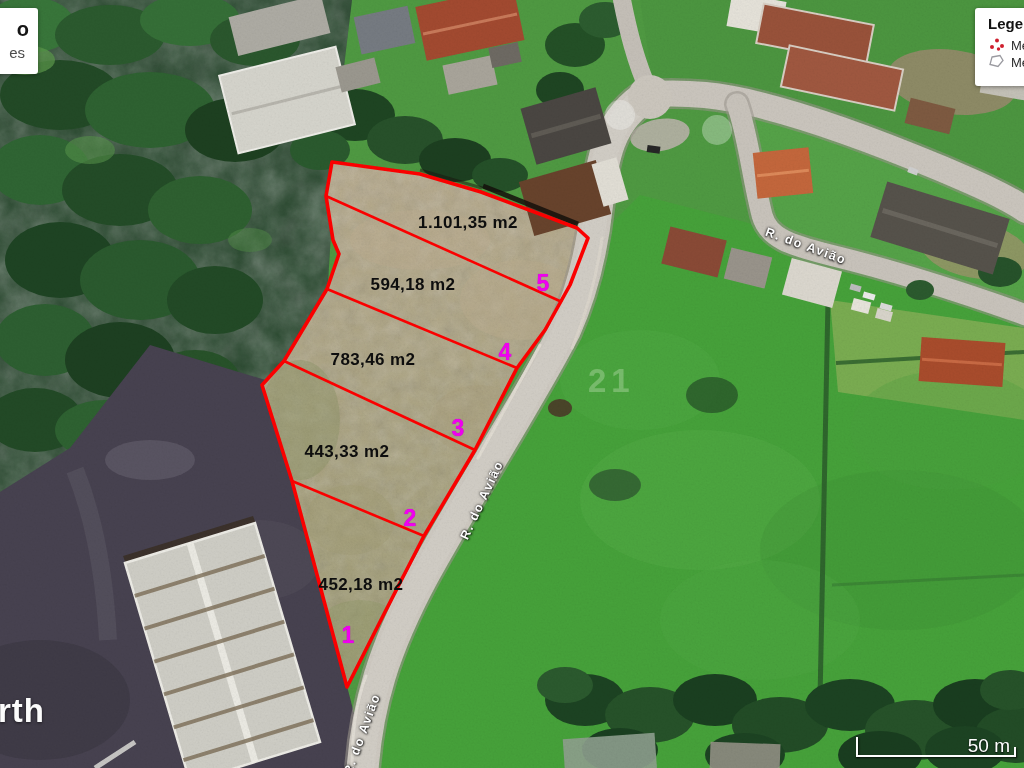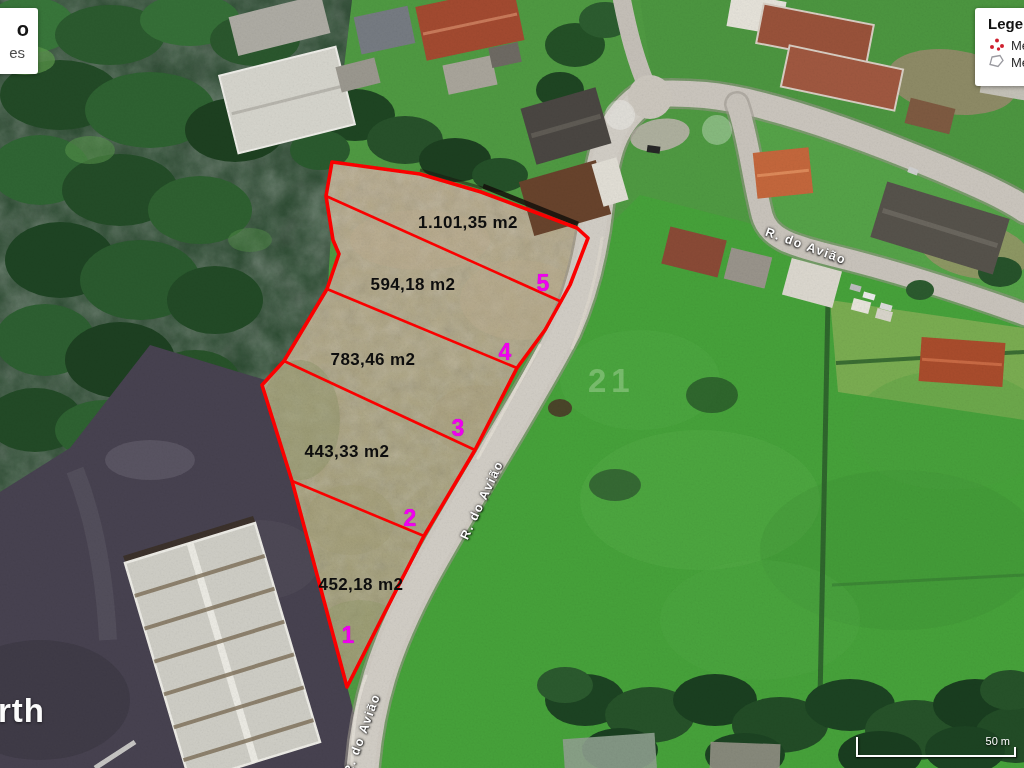--- a/index.html
+++ b/index.html
@@ -18,21 +18,21 @@
   .watermark{position:absolute;left:-2px;top:692px;font-weight:bold;font-size:33px;color:#fcfcfc;
     text-shadow:0 1px 3px rgba(0,0,0,.55);letter-spacing:1px;}
   .info-box{position:absolute;left:-162px;top:8px;width:200px;height:66px;background:#fff;
     border-radius:3px;box-shadow:0 1px 4px rgba(0,0,0,.35);box-sizing:border-box;padding-top:9px;}
   .info-box .ttl{text-align:right;padding-right:9px;font-weight:bold;font-size:20px;color:#161616;line-height:24px;}
   .info-box .sub{text-align:right;padding-right:13px;font-size:15px;color:#4c4c4c;line-height:20px;margin-top:2px;}
   .legend{position:absolute;left:975px;top:8px;width:132px;height:78px;background:#fff;border-radius:3px;
     box-shadow:0 1px 4px rgba(0,0,0,.4);box-sizing:border-box;padding:7px 0 0 13px;}
   .legend .ttl{font-weight:bold;font-size:15px;color:#131313;margin-bottom:5px;}
   .legend .item{display:flex;align-items:center;gap:7px;height:17px;font-size:13px;color:#2b2b2b;}
-  .scale-label{position:absolute;right:14px;top:735px;font-size:11px;color:#fff;
+  .scale-label{position:absolute;right:14px;top:735px;font-size:19px;color:#fff;
     text-shadow:0 1px 2px rgba(0,0,0,.9);}
   .scale-line{position:absolute;left:856px;top:755px;width:160px;height:2px;background:#fff;
     box-shadow:0 1px 2px rgba(0,0,0,.7);}
   .scale-tick-l{position:absolute;left:856px;top:737px;width:2px;height:20px;background:#fff;
     box-shadow:1px 1px 2px rgba(0,0,0,.7);}
   .scale-tick-r{position:absolute;left:1014px;top:747px;width:2px;height:10px;background:#fff;
     box-shadow:1px 1px 2px rgba(0,0,0,.7);}
 </style>
 </head>
 <body>

